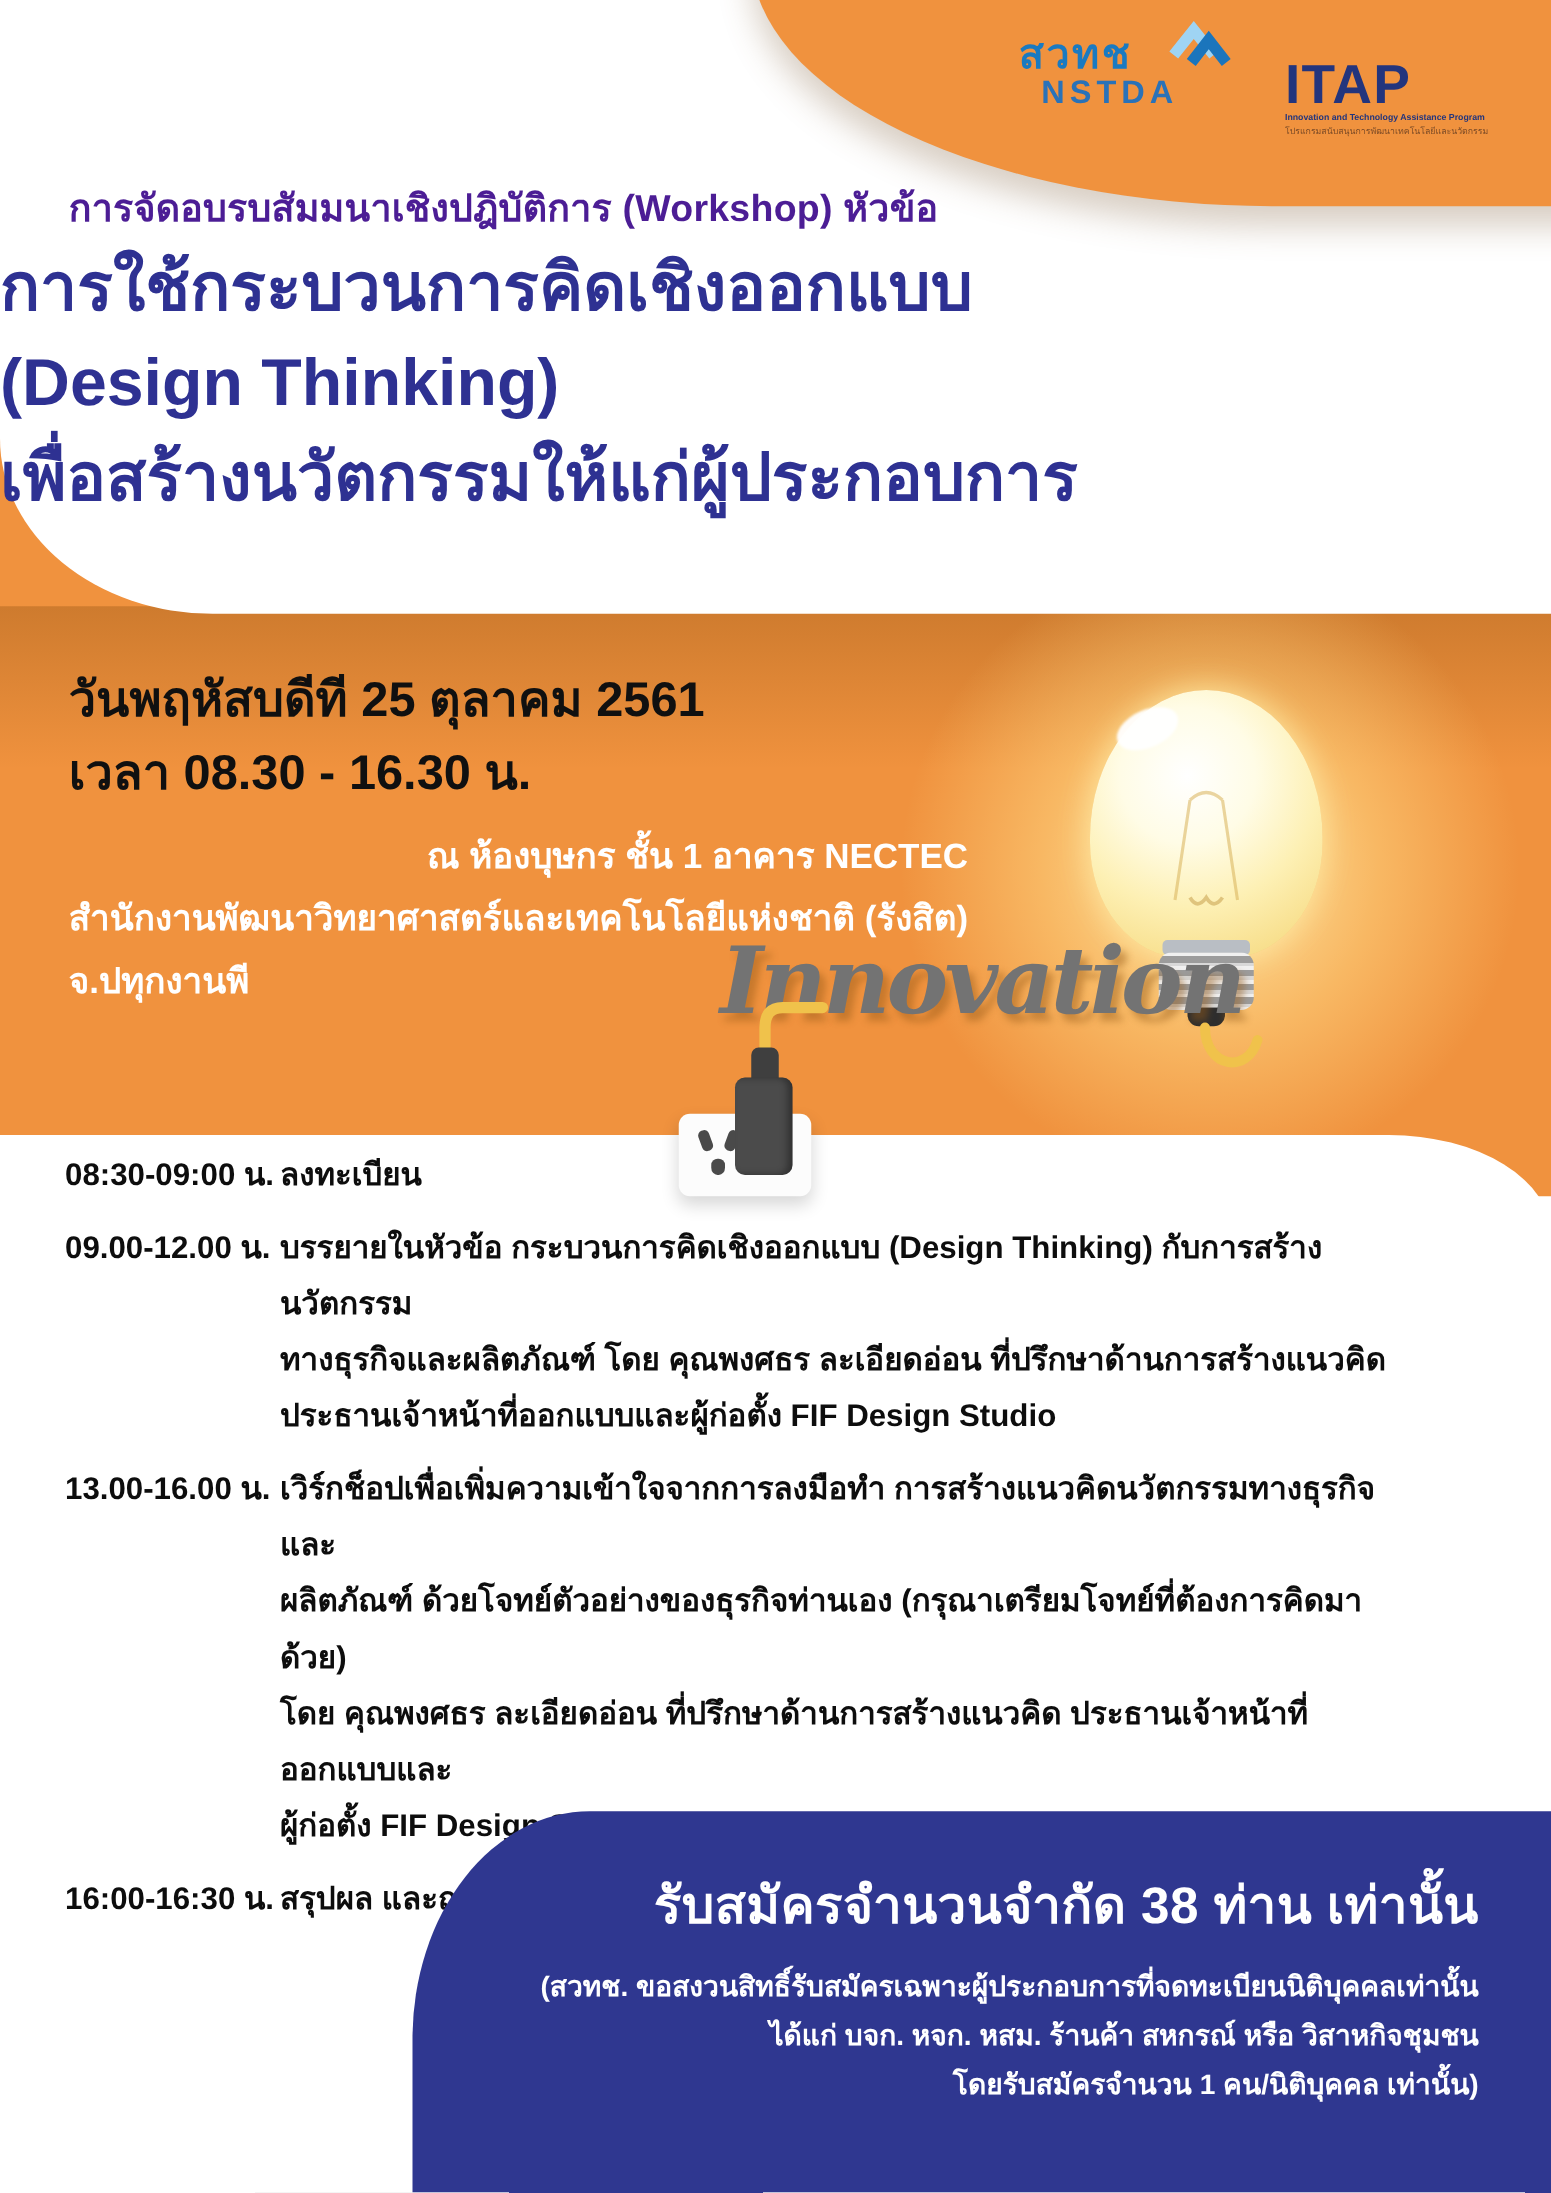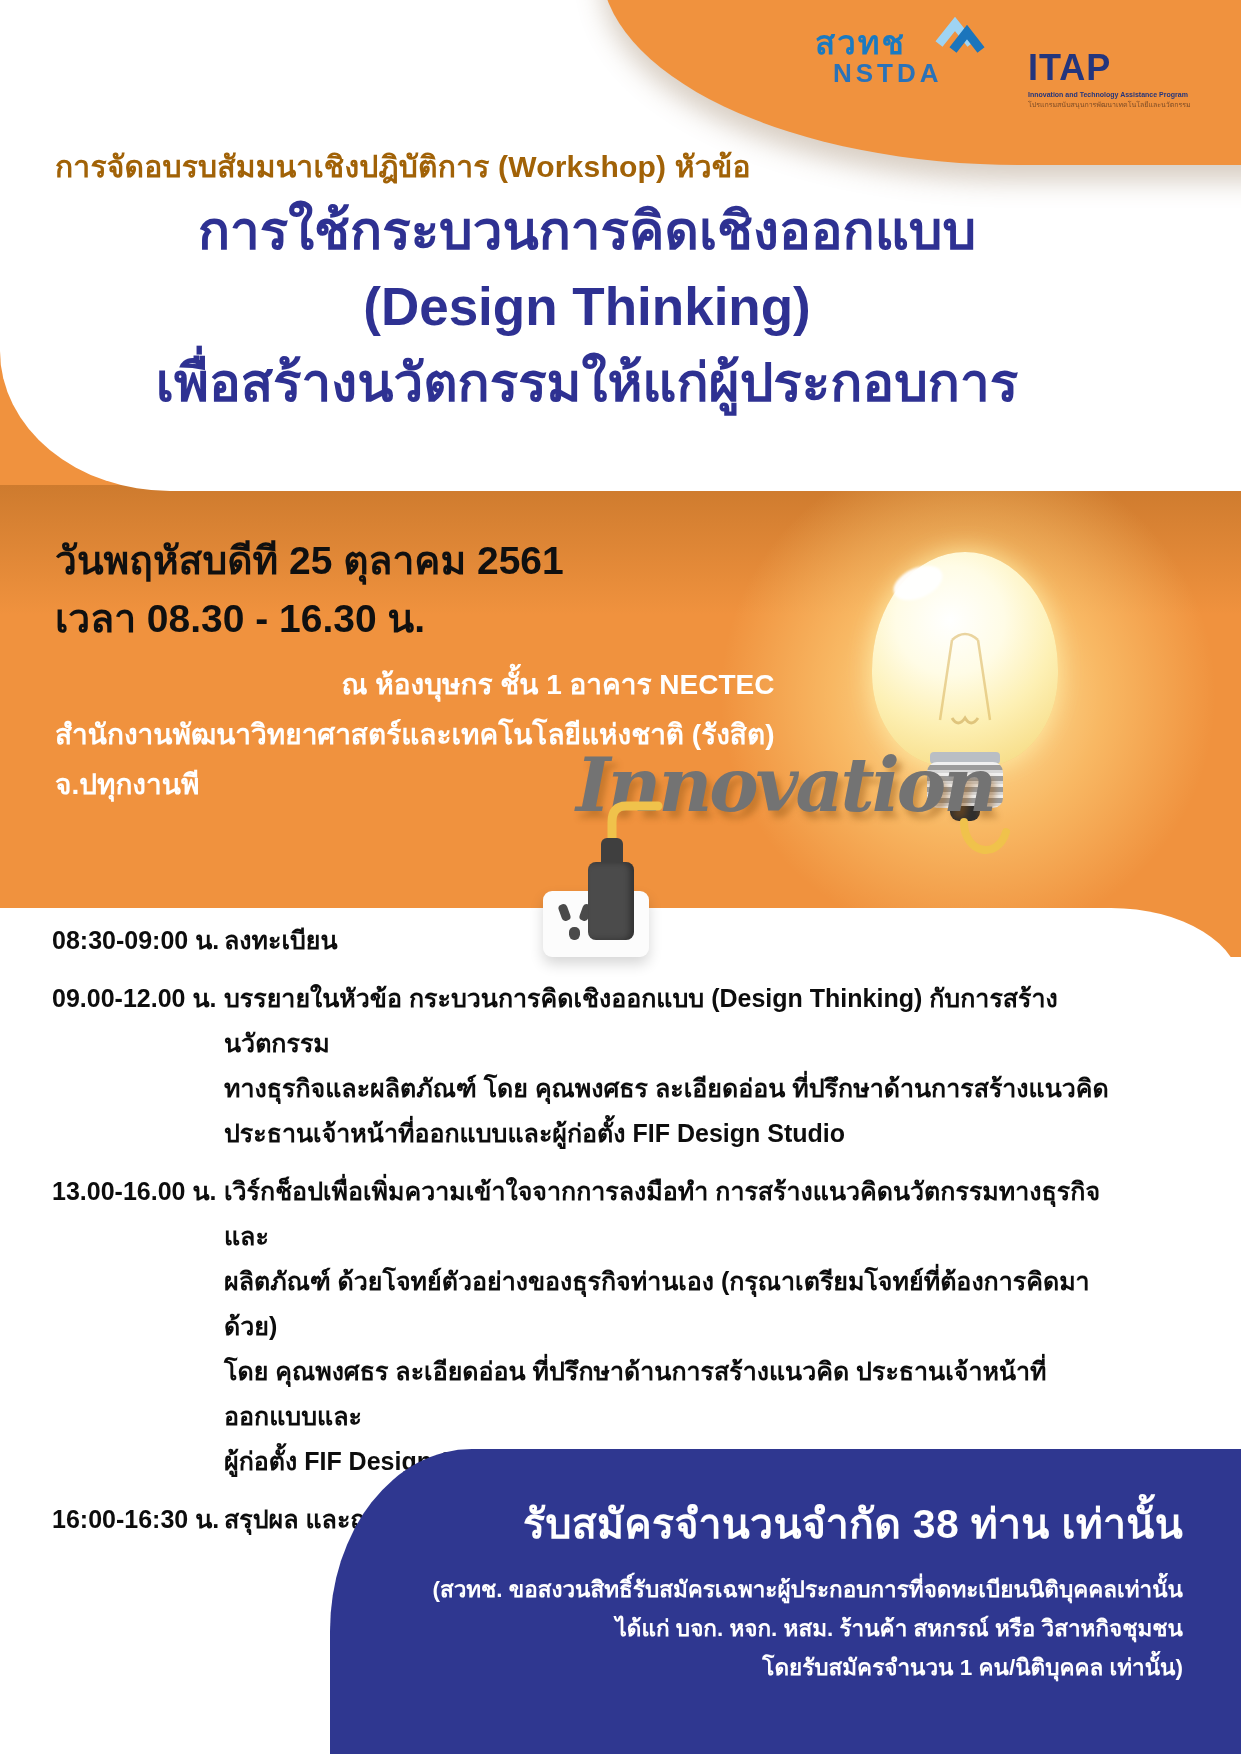--- a/index.html
+++ b/index.html
@@ -23,38 +23,38 @@
     border-radius:50%;
   }
   
   .hero{
     position:absolute; left:0; top:0; width:1241px; height:491px;
     background:#ffffff; z-index:5;
     border-bottom-left-radius:170px 140px;
   }
   .kicker{
     position:absolute; left:55px; top:143px;
-    font-size:30px; font-weight:bold; color:#a16207; letter-spacing:.2px;
+    font-size:30px; font-weight:bold; color:#4c1d95; letter-spacing:.2px;
   }
   .title{
-    position:absolute; left:0; top:193px; width:1174px; text-align:center;
+    position:absolute; left:0; top:193px; width:1174px; text-align:left;
     color:#2E3192; font-weight:bold; font-size:53px; line-height:76px;
   }
   
   .blob{
     position:absolute; top:-70px; right:-80px; width:720px; height:235px;
     background:#F0923E; border-bottom-left-radius:420px 200px;
     box-shadow:0 16px 26px rgba(125,92,55,.30); z-index:6;
   }
   .nstda{position:absolute; left:214px; top:98px; color:#1b75bc;}
   .nstda-th{font-size:33px; font-weight:bold; letter-spacing:2px; color:#1a7ac1; line-height:30px;}
   .nstda-arrow{position:absolute; left:118px; top:-14px;}
   .nstda-en{font-size:26px; font-weight:bold; letter-spacing:4px; color:#2a72b8; margin:2px 0 0 18px; line-height:26px;}
   .itap{position:absolute; left:427px; top:118px; width:210px; color:#23357D;}
-  .itap-name{font-size:36px; font-weight:bold; letter-spacing:1px; line-height:40px;}
+  .itap-name{font-size:44px; font-weight:bold; letter-spacing:1px; line-height:40px;}
   .itap-sub-en{font-size:7px; font-weight:bold; margin-top:3px; white-space:nowrap;}
   .itap-sub-th{font-size:7px; color:#7a4a26; margin-top:1px; white-space:nowrap;}
   
   .event{position:absolute; left:55px; top:532px; z-index:4;}
   .ev-strong{font-size:39px; font-weight:bold; color:#101010; line-height:58px;}
   .ev-light{font-size:28px; color:#ffffff; line-height:50px; font-weight:bold;}
   .ev-light.first{margin-top:12px;text-align:right;}
   
   .bulb-glass{
     position:absolute; left:872px; top:552px; width:186px; height:214px; z-index:2;

